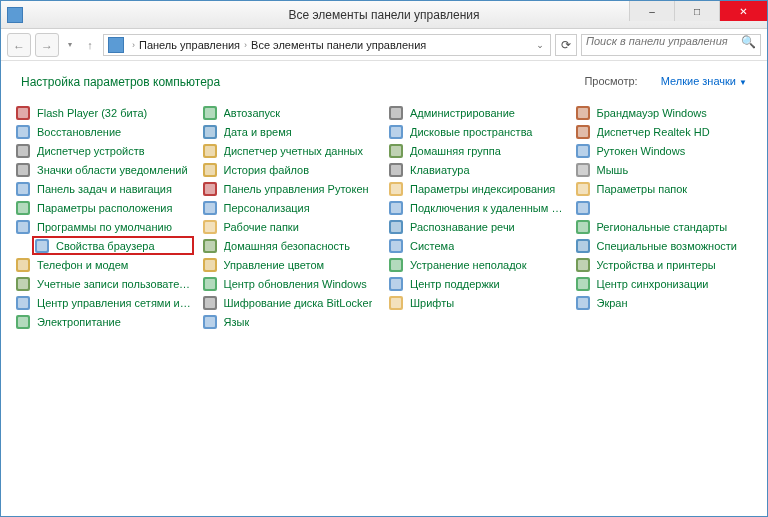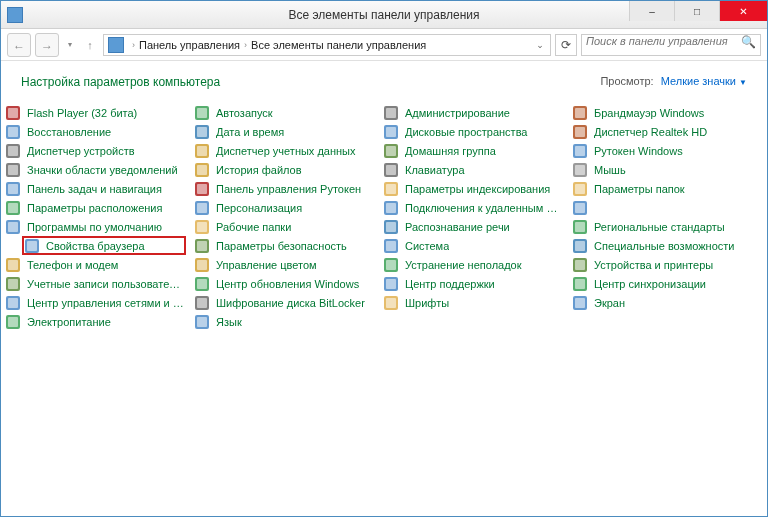--- a/index.html
+++ b/index.html
@@ -18,23 +18,23 @@
 .breadcrumb .bcicon { width:16px; height:16px; background:#5b9bd5; border:1px solid #3d7cb8; margin:0 4px 0 2px; }
 .breadcrumb .sep { margin:0 4px; color:#888; font-size:9px; }
 .breadcrumb .bcdrop { margin-left:auto; width:16px; text-align:center; color:#666; font-size:9px; }
 .refreshbtn { width:22px; height:22px; border:1px solid #ccc; display:flex; align-items:center; justify-content:center; color:#555; font-size:12px; background:#fff; }
 .searchbox { width:180px; height:22px; border:1px solid #ccc; background:#fff; display:flex; align-items:flex-start; padding:0 4px; }
 .searchbox input { border:none; outline:none; font-size:11px; color:#888; flex:1; font-style:italic; }
 .searchbox .sicon { font-size:12px; color:#555; }
 .header { display:flex; padding:14px 20px 8px 20px; }
 .header h1 { font-size:12px; font-weight:normal; color:#007733; }
 .header .viewby { margin-left:auto; font-size:11px; color:#555; }
-.header .viewby a { color:#0066cc; text-decoration:none; margin-left:4px; }
+.header .viewby a { color:#0066cc; text-decoration:none; margin-left:20px; }
 .header .viewby .dd { font-size:8px; color:#0066cc; }
-.grid { padding:6px 14px 14px 2px; display:grid; grid-template-columns: repeat(4, 1fr); grid-auto-rows: 19px; column-gap:6px; row-gap:0;text-align:center; }
+.grid { padding:6px 14px 14px 12px; display:grid; grid-template-columns: repeat(4, 1fr); grid-auto-rows: 19px; column-gap:6px; row-gap:0;text-align:center; }
 .item { display:flex; align-items:center; gap:6px; font-size:11px; color:#007733; cursor:pointer; white-space:nowrap; overflow:hidden; padding:1px 2px; }
 .item .ic { width:16px; height:16px; flex-shrink:0; display:inline-flex; align-items:center; justify-content:center; }
 .item .ic svg { width:16px; height:16px; }
 .item .lbl { overflow:hidden; text-overflow:ellipsis; }
 .item.highlighted { border:2px solid #d02020; padding:0 0;margin-left:19px; }
 </style>
 </head>
 <body>
 
 <div class="titlebar">
@@ -336,21 +336,21 @@
       </span>
       <span class="lbl">Свойства браузера</span>
     </div>
     <div class="item">
       <span class="ic">
         <svg viewBox="0 0 16 16">
           <rect x="1" y="1" width="14" height="14" rx="2" fill="#5a8a3a" fill-opacity="0.85"></rect>
           <rect x="3" y="3" width="10" height="10" rx="1" fill="#fff" fill-opacity="0.55"></rect>
         </svg>
       </span>
-      <span class="lbl">Параметры безопасность</span>
+      <span class="lbl">Домашняя безопасность</span>
     </div>
     <div class="item">
       <span class="ic">
         <svg viewBox="0 0 16 16">
           <rect x="1" y="1" width="14" height="14" rx="2" fill="#4a88c7" fill-opacity="0.85"></rect>
           <rect x="3" y="3" width="10" height="10" rx="1" fill="#fff" fill-opacity="0.55"></rect>
         </svg>
       </span>
       <span class="lbl">Система</span>
     </div>

